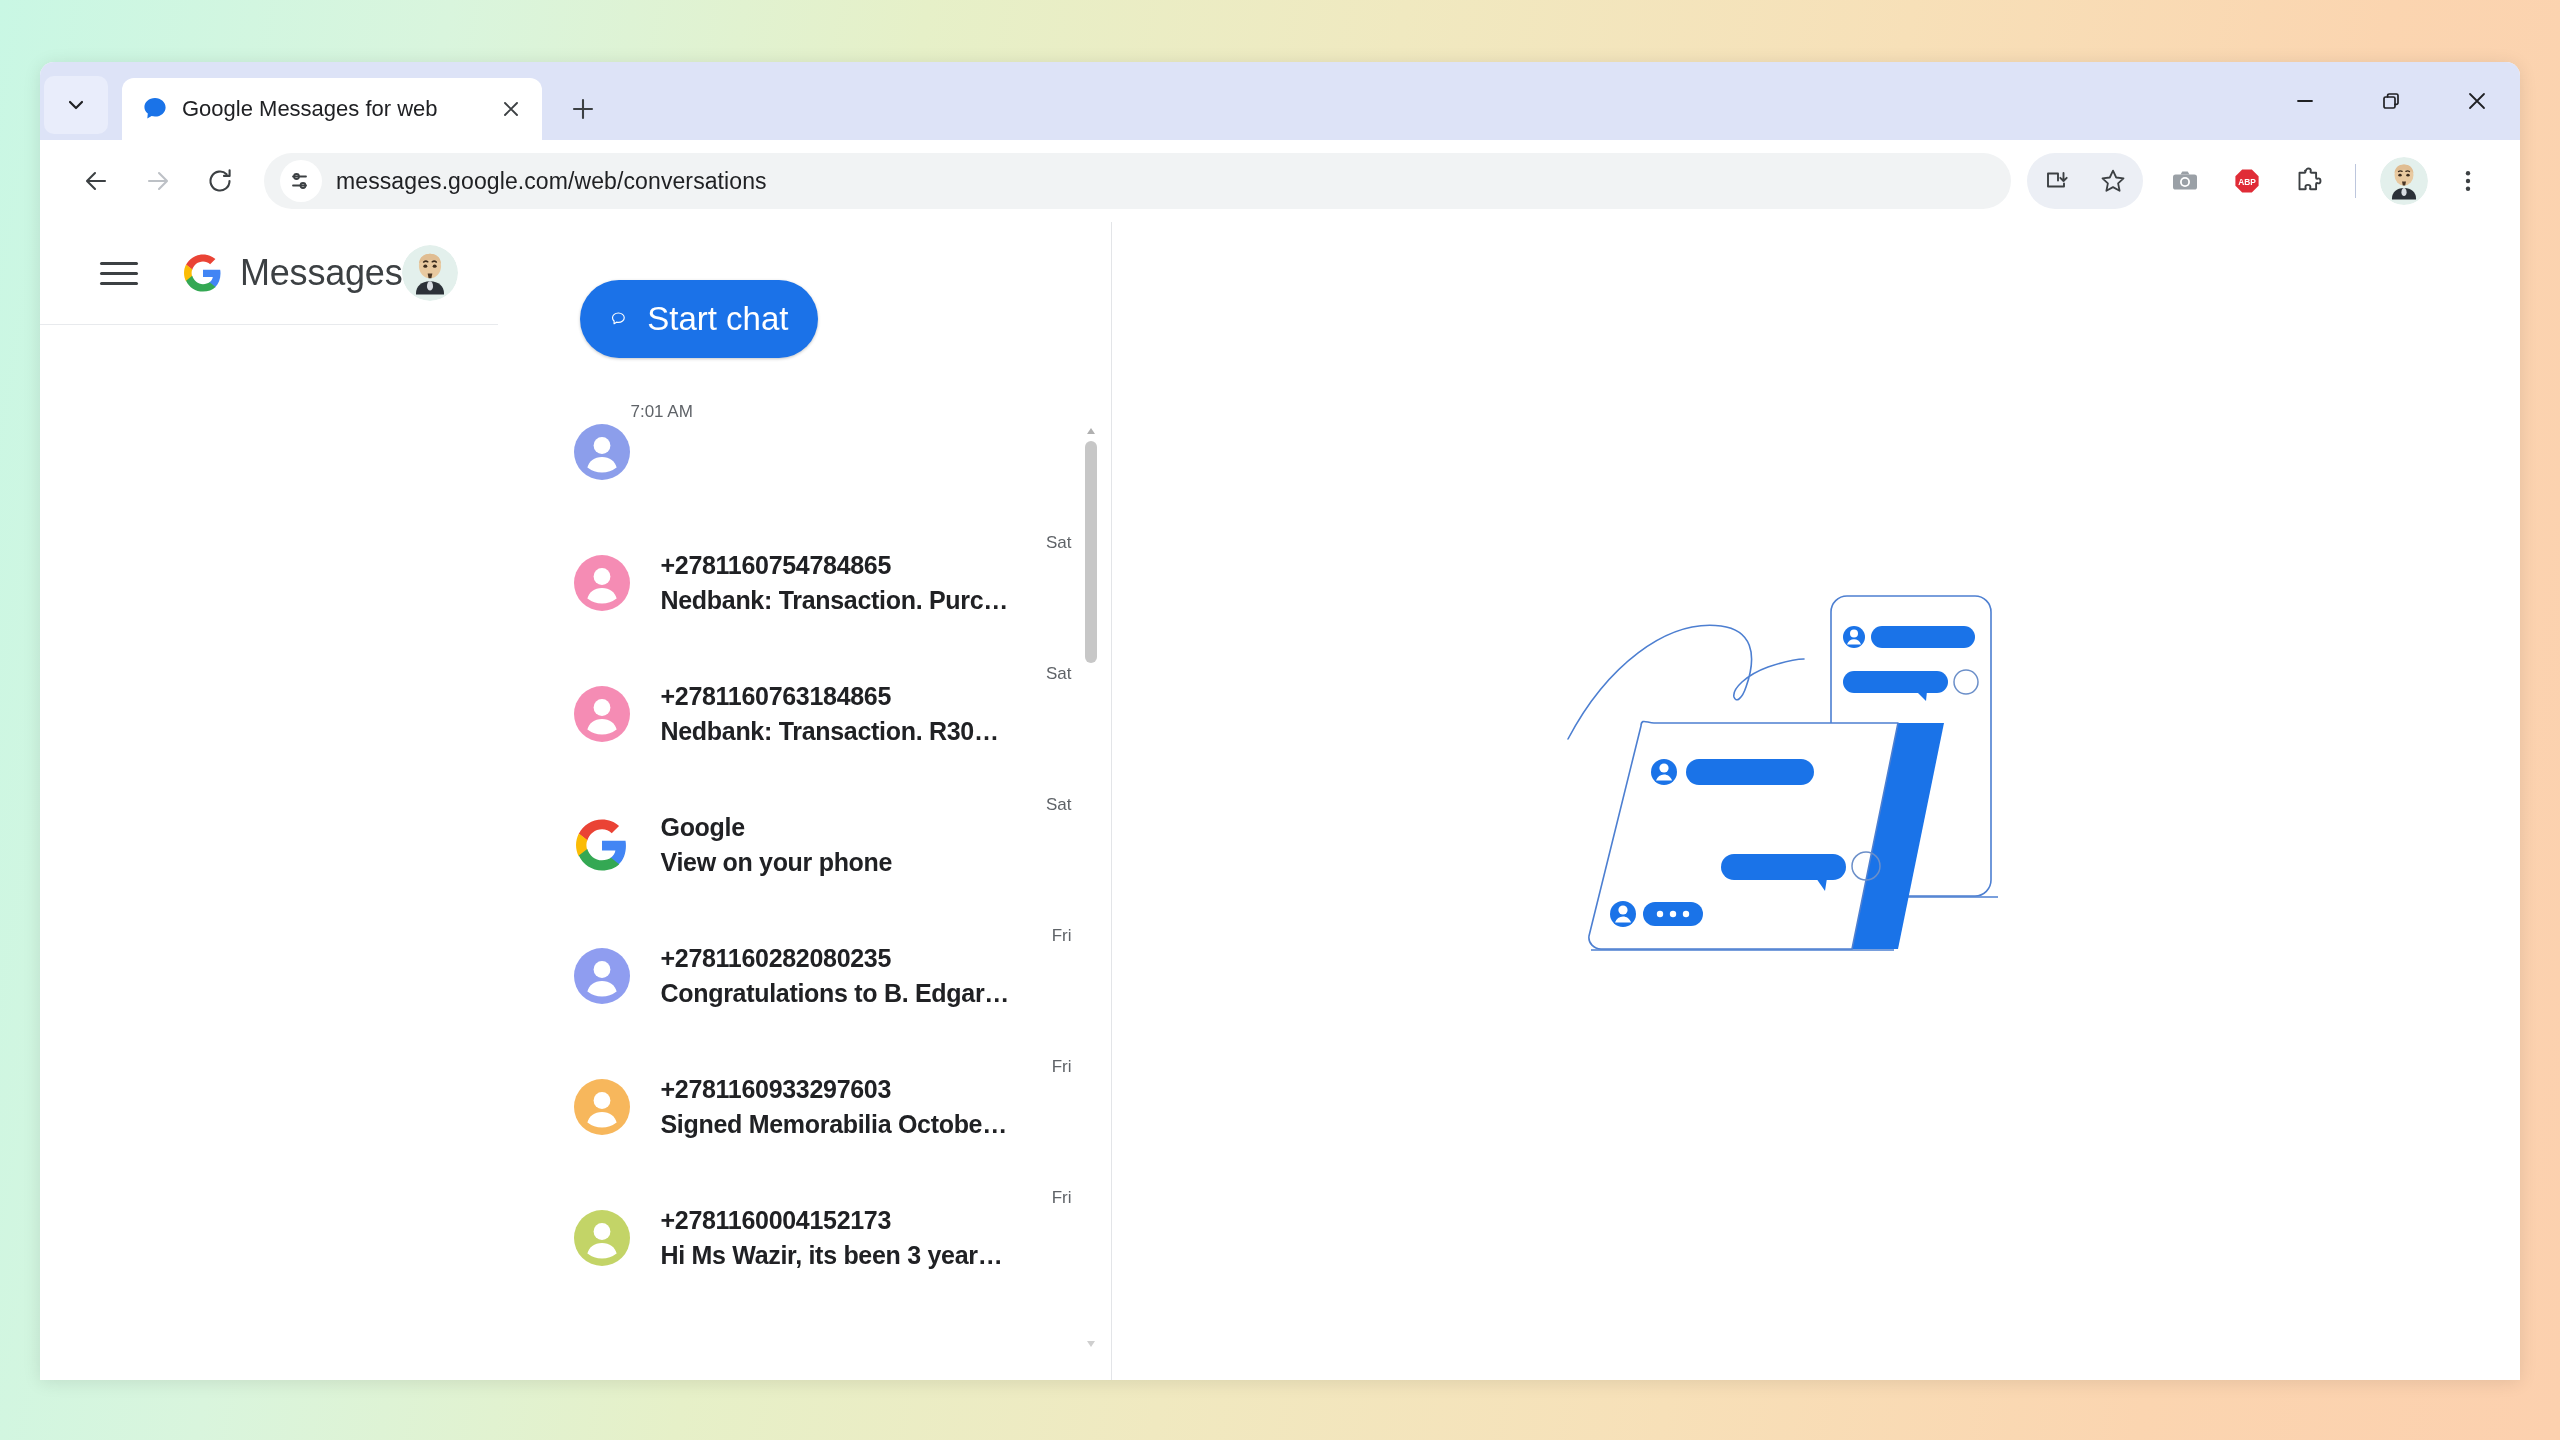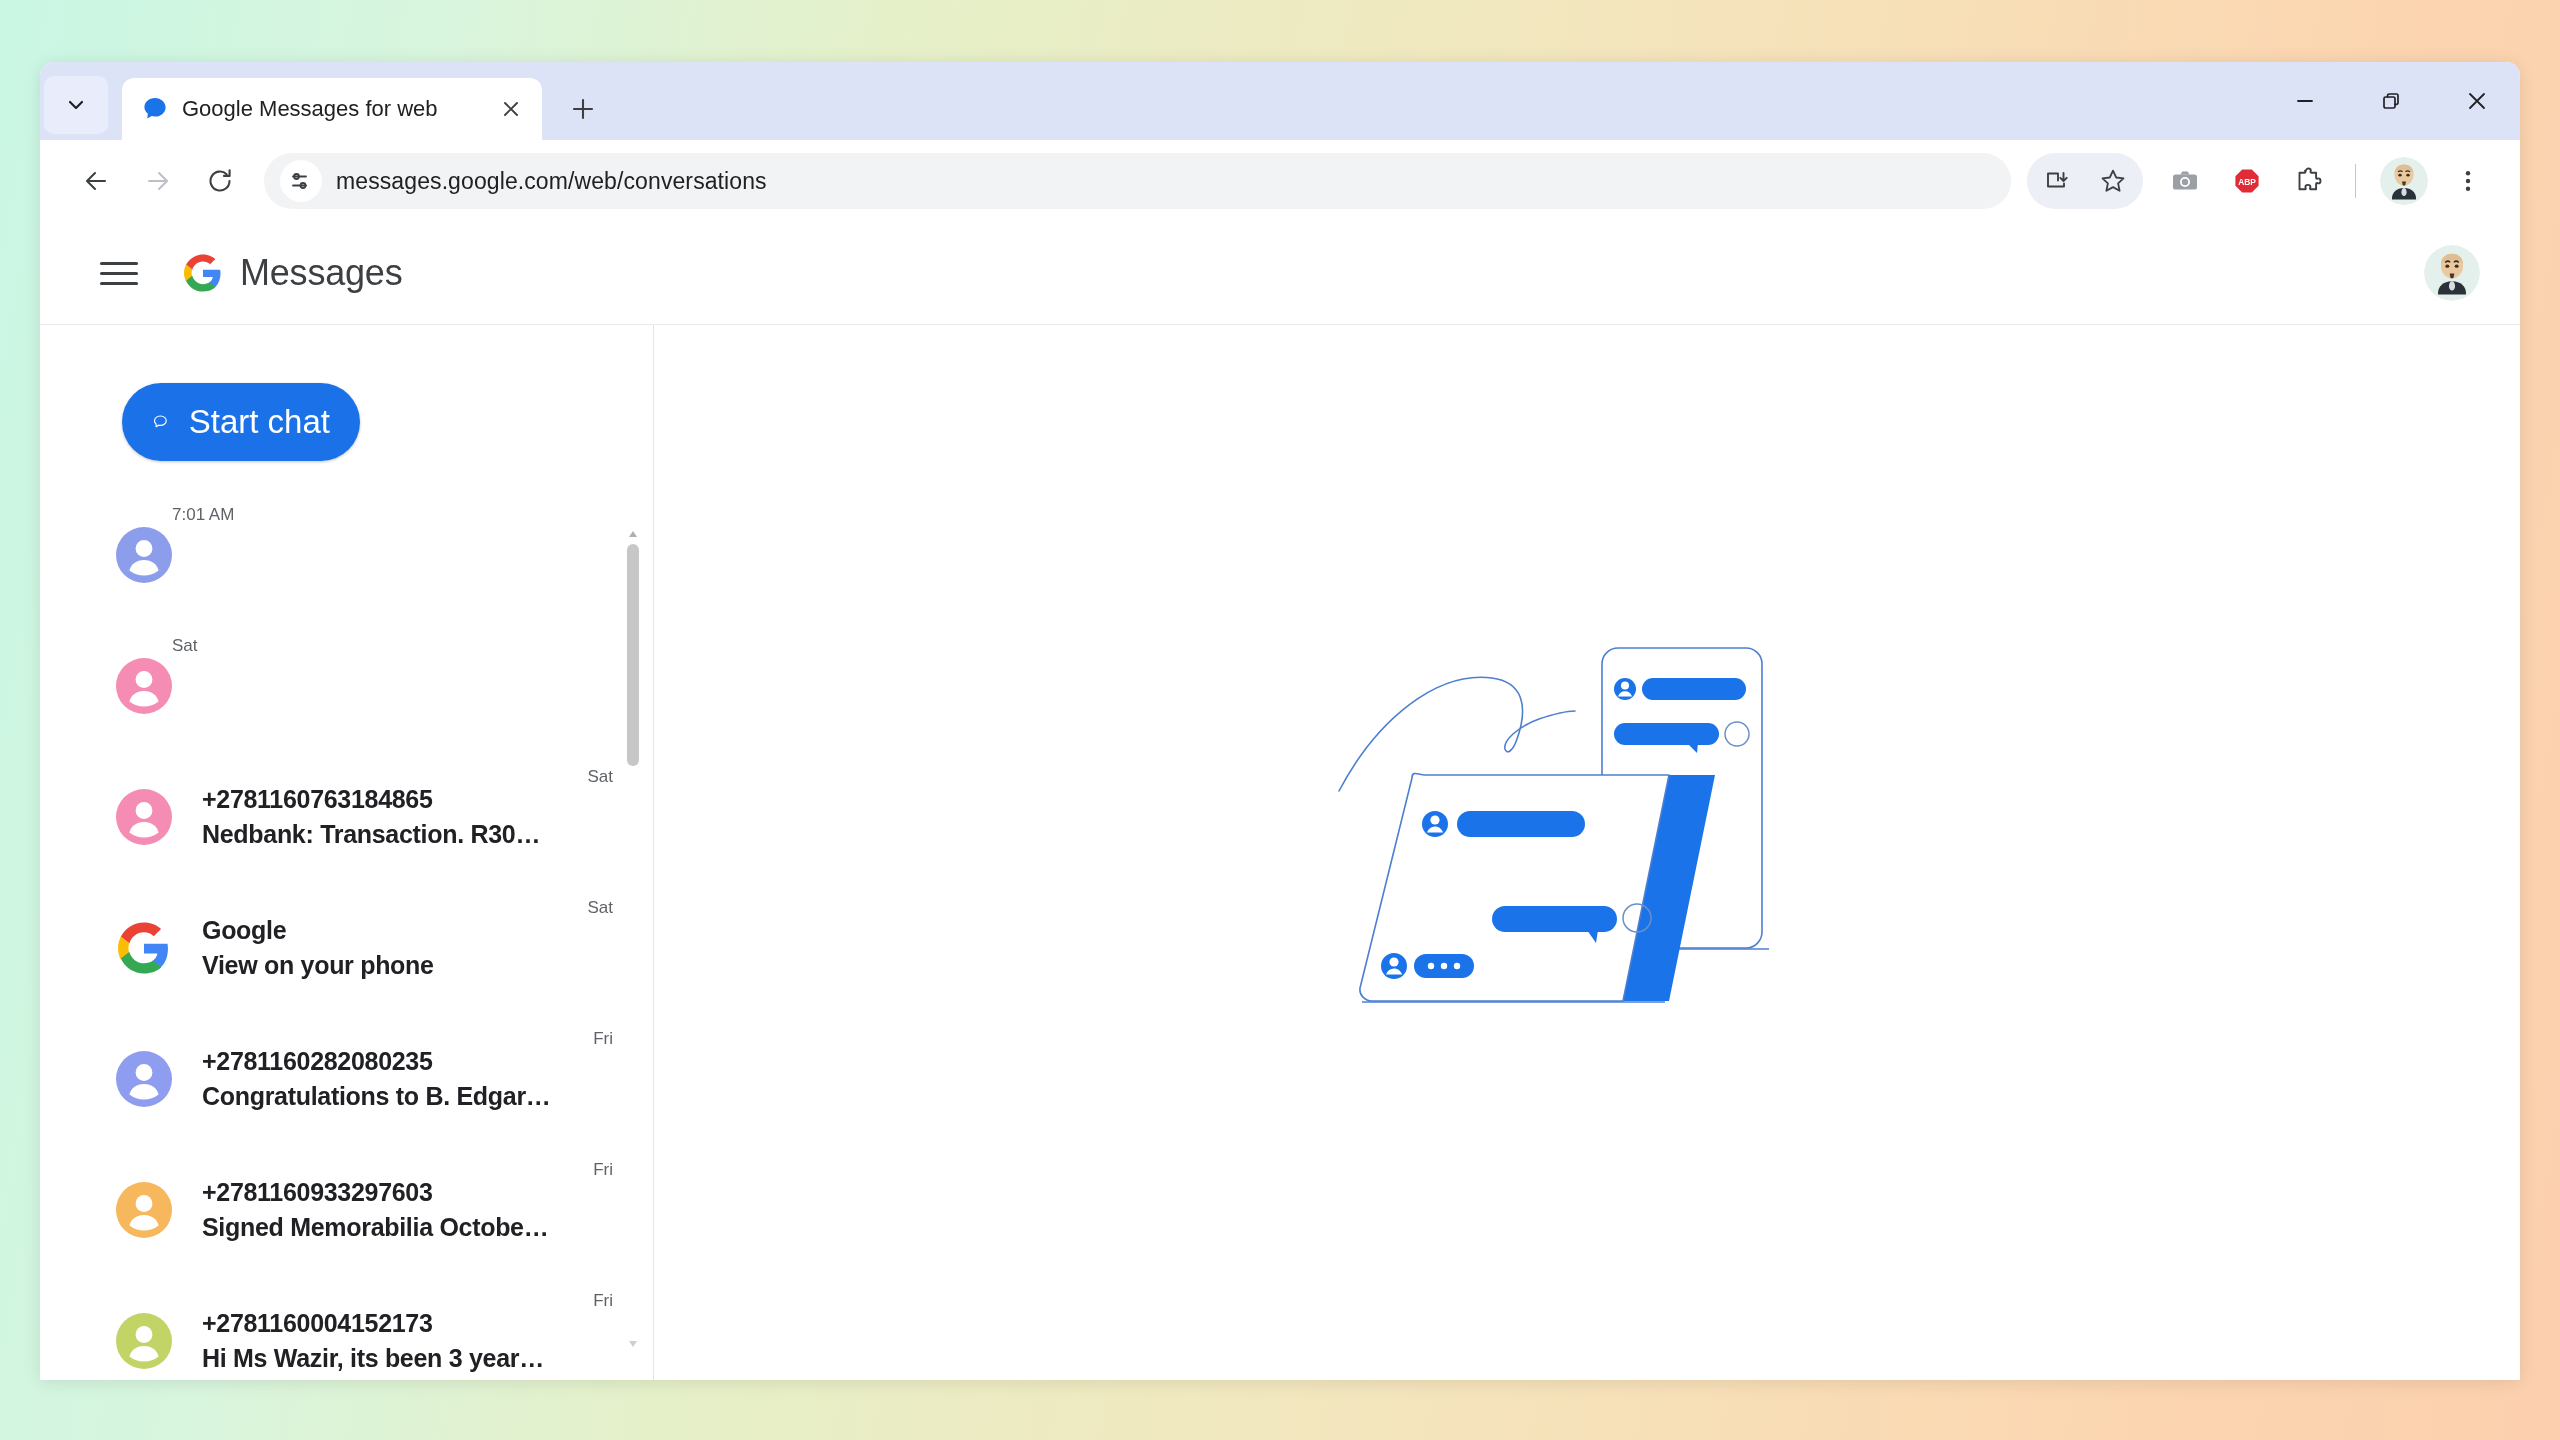--- a/index.html
+++ b/index.html
@@ -181,21 +181,21 @@
     cursor: pointer;
     margin: 0 6px;
   }
 
   
   #page {
     position: relative;
     height: calc(1318px - 78px - 82px);
     background: #ffffff;
     display: flex;
-    flex-direction: column;
+    flex-direction: row;
   }
 
   
   #app-header {
     height: 103px;
     flex: 0 0 103px;
     display: flex;
     align-items: center;
     padding: 0 40px 0 60px;
     border-bottom: 1px solid #e8eaed;
@@ -574,20 +574,24 @@
               </div>
               <div class="conv-time">7:01 AM</div>
             </div>
             <div class="conv-row">
               <div class="conv-avatar" style="background: rgb(245, 140, 180);">
                 <svg width="56" height="56" viewBox="0 0 56 56">
                   <circle cx="28" cy="21.5" r="8.4" fill="#ffffff"></circle>
                   <path d="M28 33c7.6 0 13.4 4.6 14.6 10.6A23.9 23.9 0 0 1 28 48.6a23.9 23.9 0 0 1-14.6-5C14.6 37.6 20.4 33 28 33z" fill="#ffffff"></path>
                 </svg>
               </div>
+              <div class="conv-text">
+                <div class="conv-name">+2781160754784865</div>
+                <div class="conv-snippet">Nedbank: Transaction. Purc…</div>
+              </div>
               <div class="conv-time">Sat</div>
             </div>
             <div class="conv-row">
               <div class="conv-avatar" style="background: rgb(245, 140, 180);">
                 <svg width="56" height="56" viewBox="0 0 56 56">
                   <circle cx="28" cy="21.5" r="8.4" fill="#ffffff"></circle>
                   <path d="M28 33c7.6 0 13.4 4.6 14.6 10.6A23.9 23.9 0 0 1 28 48.6a23.9 23.9 0 0 1-14.6-5C14.6 37.6 20.4 33 28 33z" fill="#ffffff"></path>
                 </svg>
               </div>
               <div class="conv-text">

